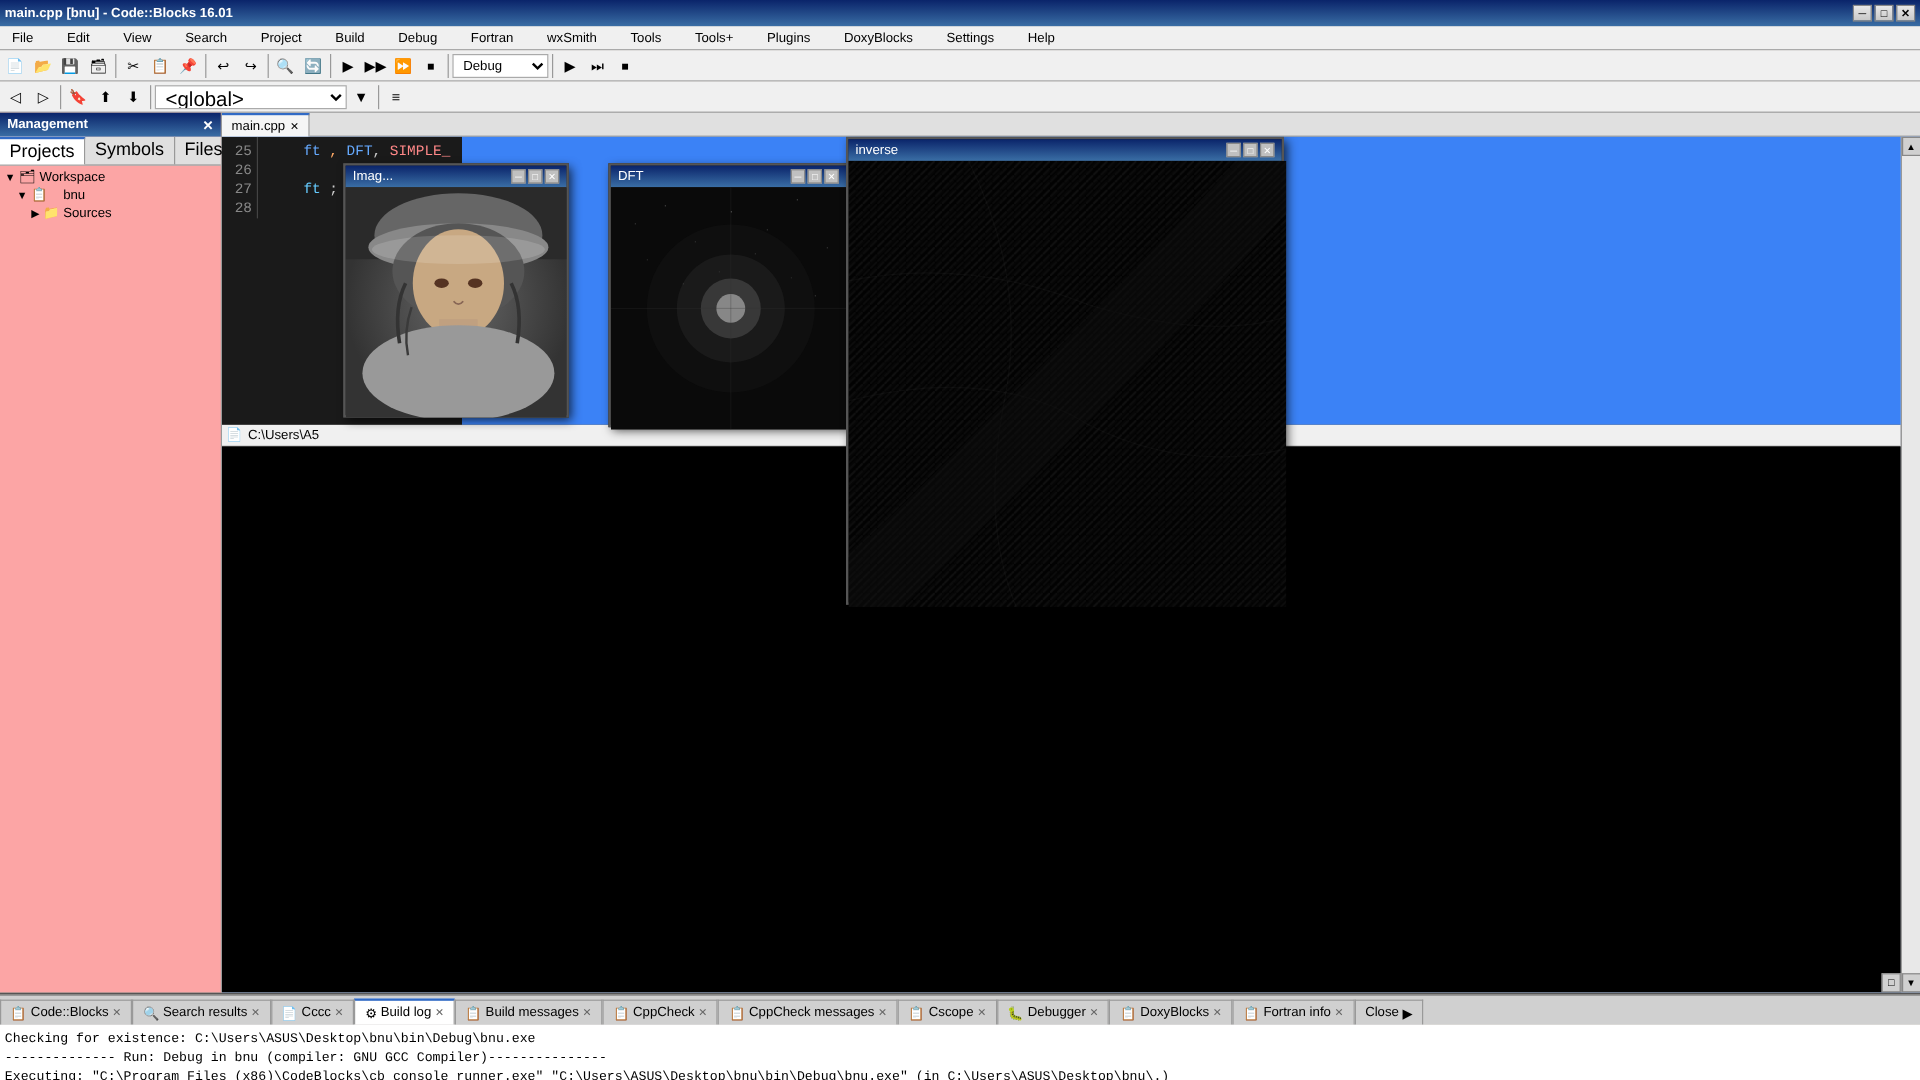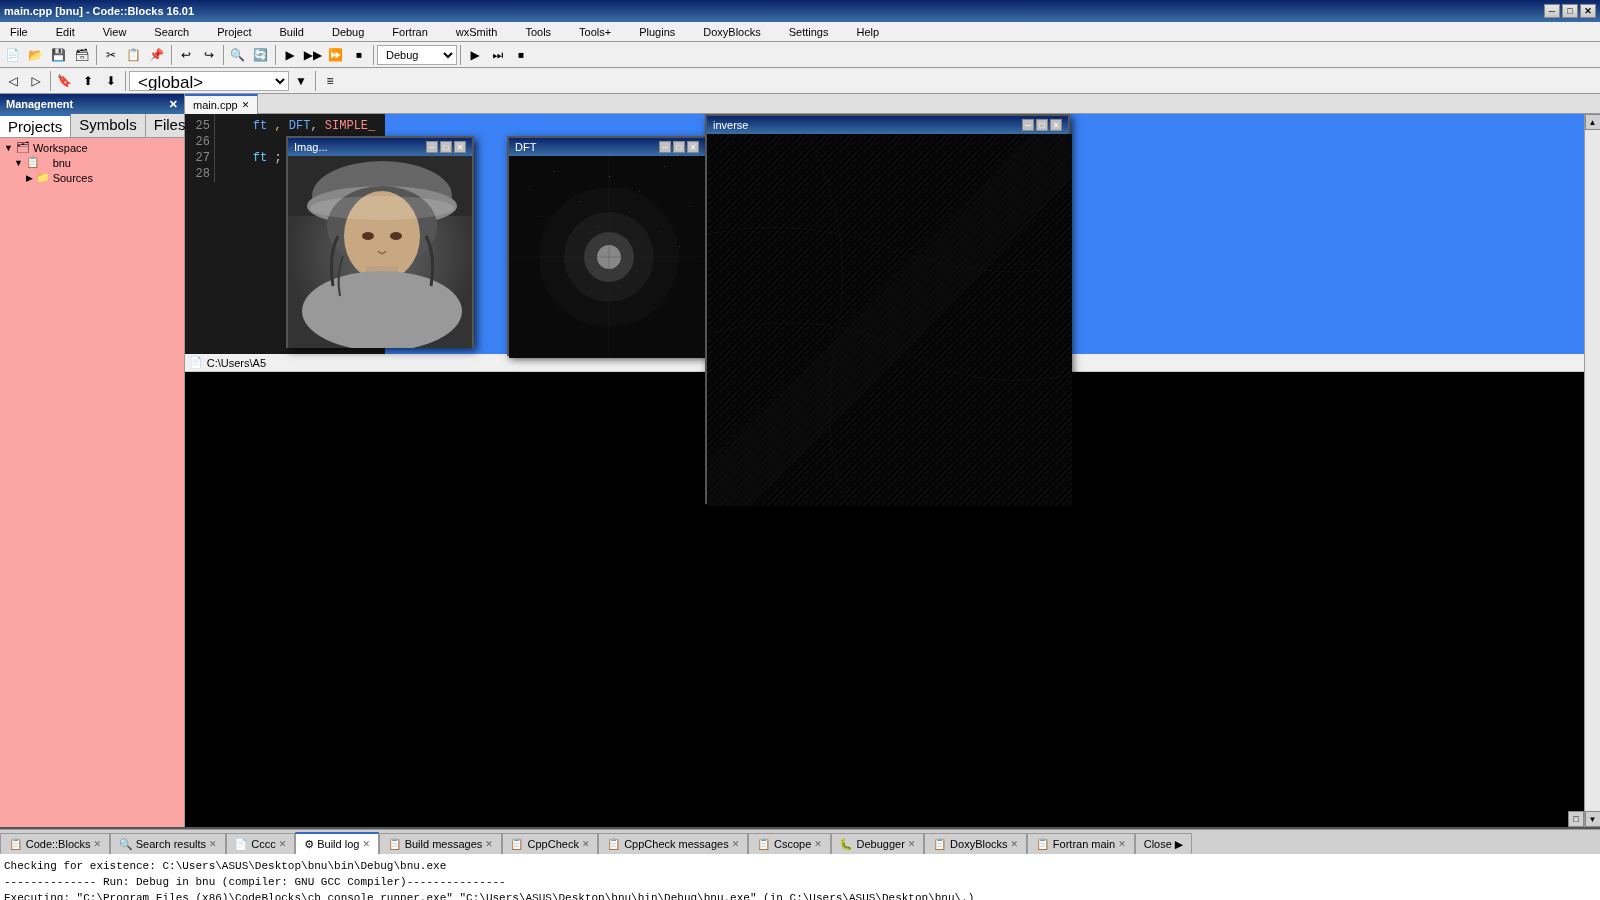--- a/index.html
+++ b/index.html
@@ -639,21 +639,21 @@
       <span>Debugger</span>
       <span class="bottom-tab-close">✕</span>
     </div>
     <div class="bottom-tab">
       <span>📋</span>
       <span>DoxyBlocks</span>
       <span class="bottom-tab-close">✕</span>
     </div>
     <div class="bottom-tab">
       <span>📋</span>
-      <span>Fortran main</span>
+      <span>Fortran info</span>
       <span class="bottom-tab-close">✕</span>
     </div>
     <div class="bottom-tab">
       <span>Close</span>
       <span>▶</span>
     </div>
   </div>
 
   <div class="log-area">
     <div>Checking for existence: C:\Users\ASUS\Desktop\bnu\bin\Debug\bnu.exe</div>

